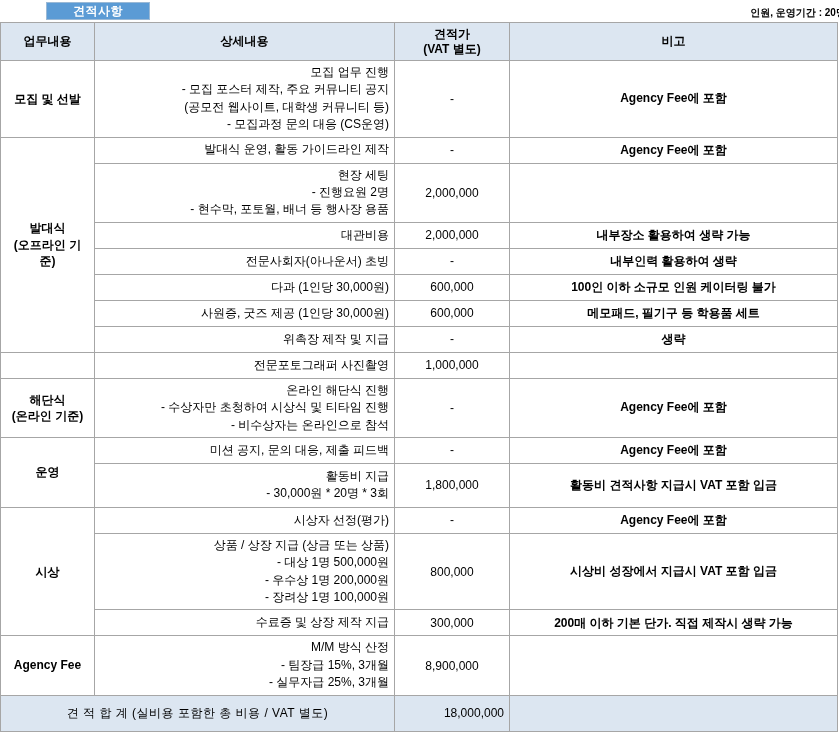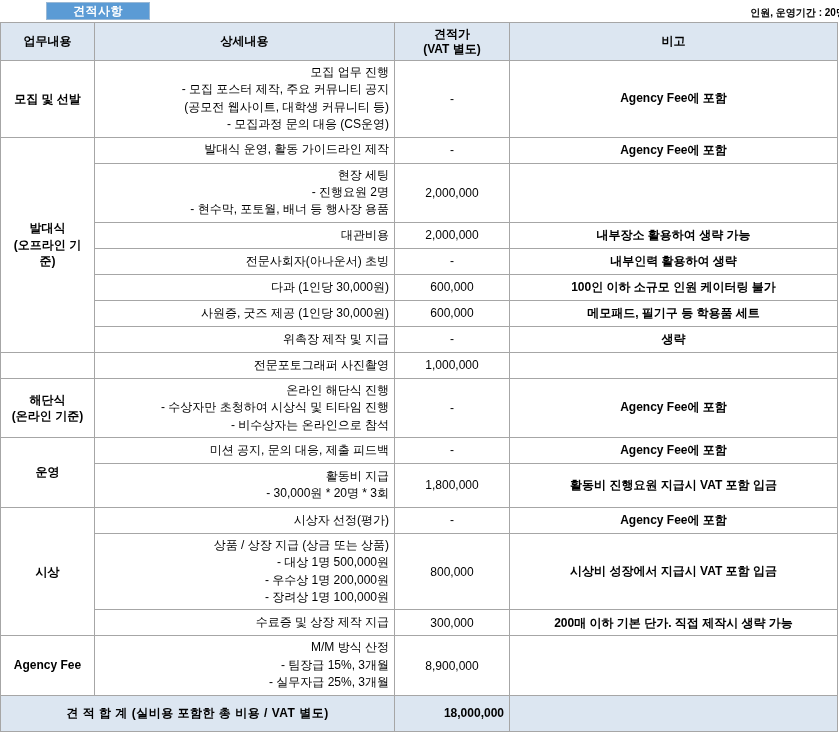--- a/index.html
+++ b/index.html
@@ -92,21 +92,21 @@
     font-size: 12.5px;
   }
   td.note {
     text-align: center;
     font-weight: bold;
     font-size: 12px;
     line-height: 1.4;
   }
   tr.total td {
     background: #dce6f1;
-    font-weight: bold;
+    font-weight: normal;
     height: 36px;
   }
   td.total-label {
     text-align: center;
     font-size: 15px;
     letter-spacing: 0.5px;
   }
   td.total-value {
     text-align: right;
     font-size: 15px;
@@ -211,21 +211,21 @@
         <tr style="height: 26px;">
           <td class="cat" rowspan="2" style="white-space: pre-line;">운영</td>
           <td class="detail">미션 공지, 문의 대응, 제출 피드백</td>
           <td class="price">-</td>
           <td class="note">Agency Fee에 포함</td>
         </tr>
         <tr style="height: 44px;">
           <td class="detail">활동비 지급
 - 30,000원 * 20명 * 3회</td>
           <td class="price">1,800,000</td>
-          <td class="note">활동비 진행요원 지급시 VAT 포함 입금</td>
+          <td class="note">활동비 견적사항 지급시 VAT 포함 입금</td>
         </tr>
         <tr style="height: 26px;">
           <td class="cat" rowspan="3" style="white-space: pre-line;">시상</td>
           <td class="detail">시상자 선정(평가)</td>
           <td class="price">-</td>
           <td class="note">Agency Fee에 포함</td>
         </tr>
         <tr style="height: 62px;">
           <td class="detail">상품 / 상장 지급 (상금 또는 상품)
 - 대상 1명 500,000원

